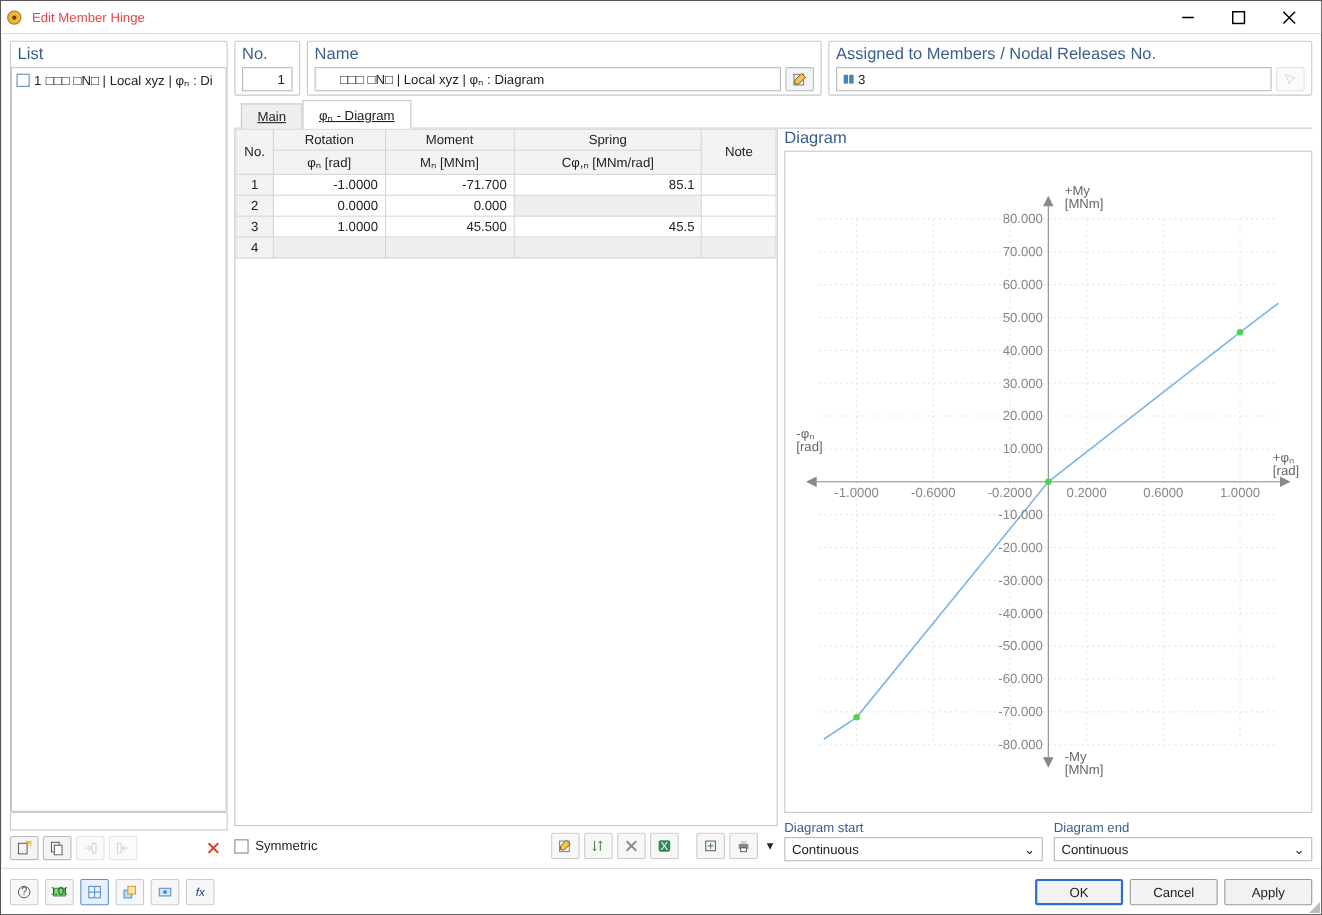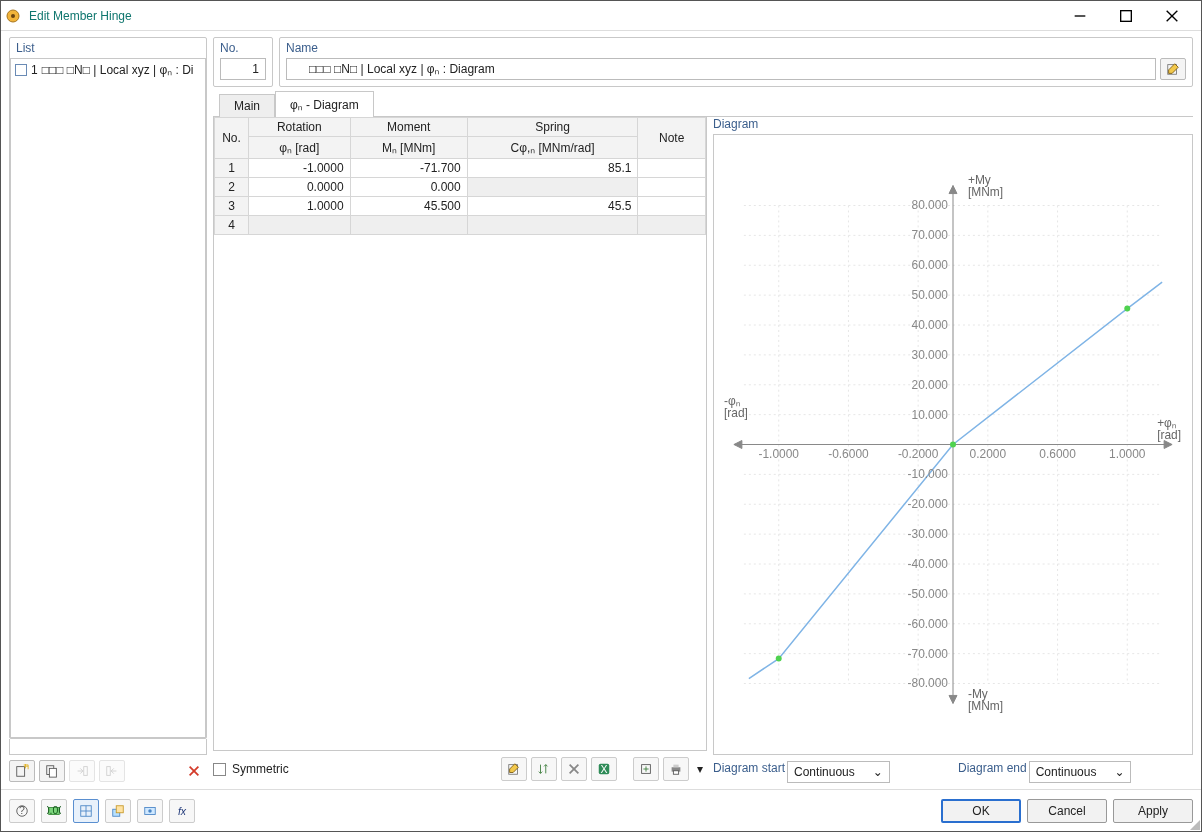--- a/index.html
+++ b/index.html
@@ -1,26 +1,26 @@
 <!DOCTYPE html>
 <html><head>
 <meta charset="utf-8">
 <style>
   * { box-sizing: border-box; font-family: "Segoe UI", Tahoma, Arial, sans-serif; font-size: 12px; }
   html,body { margin:0; padding:0; background:#fff; color:#222; }
   .window { width:1202px; height:832px; border:1px solid #555; display:flex; flex-direction:column; background:#fff; }
   .titlebar { height:30px; display:flex; align-items:center; padding:0 4px; border-bottom:1px solid #ddd; background:#fff; }
-  .titlebar .title { flex:1; padding-left:4px; color:#0f766e; }
+  .titlebar .title { flex:1; padding-left:4px; color:#ef4444; }
   .titlebar .winbtns { display:flex; gap:0; }
   .titlebar .winbtn { width:46px; height:30px; display:flex; align-items:center; justify-content:center; color:#000; }
   .titlebar .icon { width:16px; height:16px; margin-right:4px; }
   .content { flex:1; display:flex; flex-direction:column; padding:6px 8px; gap:4px; }
   .top-row { display:flex; gap:6px; height:50px; }
   .panel { border:1px solid #c8c8c8; border-radius:2px; background:#fff; padding:3px 6px 6px 6px; display:flex; flex-direction:column; }
-  .panel-label { color:#3b5e8c; font-weight:normal; margin-bottom:3px; font-size:12px; }
+  .panel-label { color:#3b5e8c; font-weight:normal; margin-bottom:3px; font-size:15px; }
   .no-panel { width:60px; }
   .no-field { height:22px; border:1px solid #bbb; text-align:right; padding:0 6px; line-height:20px; background:#fff; }
   .name-panel { flex:1; }
   .name-inner { display:flex; gap:4px; align-items:center; }
   .name-field { flex:1; height:22px; border:1px solid #bbb; padding:0 22px; line-height:20px; background:#fff; }
   .icon-btn { width:26px; height:22px; border:1px solid #bbb; background:#f4f4f4; display:flex; align-items:center; justify-content:center; cursor:pointer; border-radius:2px; }
   .icon-btn.disabled { opacity:0.4; cursor:default; }
   .assigned-panel { width:440px; }
   .assigned-inner { display:flex; gap:4px; align-items:center; }
   .assigned-field { flex:1; height:22px; border:1px solid #bbb; padding:0 6px; line-height:20px; background:#fff; display:flex; align-items:center; gap:4px; }
@@ -30,40 +30,40 @@
   .list-panel { width:198px; display:flex; flex-direction:column; }
   .list-body { flex:1; border:1px solid #c8c8c8; background:#fff; overflow:auto; position:relative; }
   .list-item { display:flex; align-items:center; gap:4px; padding:2px 4px; white-space:nowrap; }
   .list-item .chk { width:12px; height:12px; border:1px solid #6a8bb5; background:#fff; display:inline-block; }
   .hscroll-wrap { height:16px; overflow-x:scroll; overflow-y:hidden; border:1px solid #c8c8c8; border-top:none; }
   .hscroll-wrap .spacer { width:400px; height:1px; }
   .list-toolbar { height:24px; display:flex; align-items:center; gap:4px; margin-top:4px; }
   .list-toolbar .grow { flex:1; }
   .center-col { flex:1; display:flex; flex-direction:column; gap:0; min-width:0; }
   .tabs { display:flex; align-items:flex-end; height:24px; padding-left:6px; gap:0; border-bottom:1px solid #c8c8c8; }
-  .tab { padding:4px 14px; border:1px solid #c8c8c8; border-bottom:none; background:#eee; position:relative; top:1px; cursor:pointer; }
+  .tab { padding:4px 14px; border:1px solid #c8c8c8; border-bottom:none; background:#eee; position:relative; top:1px; cursor:pointer;text-decoration:underline; }
   .tab.active { background:#fff; }
   .below-tabs { flex:1; display:flex; gap:6px; min-height:0; }
   .table-wrap { flex:1; display:flex; flex-direction:column; min-width:0; }
   .table-scroll { border:1px solid #c8c8c8; border-top:none; background:#fff; flex:1; overflow:auto; }
   table.data { border-collapse:collapse; width:100%; }
   table.data th, table.data td { border:1px solid #d6d6d6; padding:2px 6px; font-weight:normal; text-align:center; background:#fff; }
   table.data thead th { background:#f3f3f3; }
   table.data td.rownum { background:#f3f3f3; width:30px; }
   table.data td.num { text-align:right; }
   table.data td.empty { background:#efefef; }
   .table-bottombar { height:28px; display:flex; align-items:center; gap:4px; margin-top:4px; }
   .table-bottombar .grow { flex:1; }
   .chk-label { display:flex; align-items:center; gap:6px; }
   .chk-box { width:13px; height:13px; border:1px solid #888; background:#fff; display:inline-block; }
   .diagram-panel { width:480px; display:flex; flex-direction:column; }
   .diagram-area { flex:1; border:1px solid #c8c8c8; background:#fff; position:relative; }
   .diagram-area svg { width:100%; height:100%; }
   .diagram-controls { display:flex; gap:10px; margin-top:6px; }
-  .dc-group { flex:1; display:flex; flex-direction:row; gap:2px; }
+  .dc-group { flex:1; display:flex; flex-direction:column; gap:2px; }
   .dc-label { color:#3b5e8c; }
   .dropdown { height:22px; border:1px solid #bbb; background:#fff; display:flex; align-items:center; padding:0 6px; justify-content:space-between; cursor:pointer;gap:18px; }
   .footer { height:42px; border-top:1px solid #ddd; display:flex; align-items:center; padding:0 8px; gap:6px; background:#fff; }
   .footer .grow { flex:1; }
   .btn { min-width:80px; height:24px; border:1px solid #999; background:#f2f2f2; display:flex; align-items:center; justify-content:center; cursor:pointer; border-radius:2px; padding:0 12px; }
   .btn.primary { border:2px solid #2a6fcf; }
   .small-icon-btn { width:26px; height:24px; border:1px solid #ccc; background:#f7f7f7; display:flex; align-items:center; justify-content:center; border-radius:2px; cursor:pointer; }
   .small-icon-btn.active { border:1px solid #5a8fd0; background:#e8f1fb; }
   svg.icon { width:14px; height:14px; }
   .resize-handle { position:absolute; right:2px; bottom:2px; width:10px; height:10px; }
@@ -162,20 +162,37 @@
             <div class="no-field">1</div>
           </div>
           <div class="panel name-panel">
             <div class="panel-label">Name</div>
             <div class="name-inner">
               <div class="name-field">□□□ □N□ | Local xyz | φₙ : Diagram</div>
               <div class="icon-btn">
                 <svg class="icon" viewBox="0 0 16 16">
                     <rect x="2" y="3" width="10" height="11" fill="none" stroke="#777"></rect>
                     <path d="M10 2 l4 4 l-7 7 l-4 0 l0 -4 z" fill="#f2c84b" stroke="#7a5a14"></path>
+                  </svg>
+              </div>
+            </div>
+          </div>
+          <div class="panel assigned-panel">
+            <div class="panel-label">Assigned to Members / Nodal Releases No.</div>
+            <div class="assigned-inner">
+              <div class="assigned-field">
+                <span class="sq">
+                    <i></i>
+                    <i></i>
+                  </span>
+                <span>3</span>
+              </div>
+              <div class="icon-btn disabled">
+                <svg class="icon" viewBox="0 0 16 16">
+                    <path d="M3 3 l4 10 l2 -4 l4 -2 z" fill="none" stroke="#999"></path>
                   </svg>
               </div>
             </div>
           </div>
         </div>
 
         <div class="tabs" style="margin-top:6px;">
           <div class="tab">Main</div>
           <div class="tab active">φₙ - Diagram</div>
         </div>

